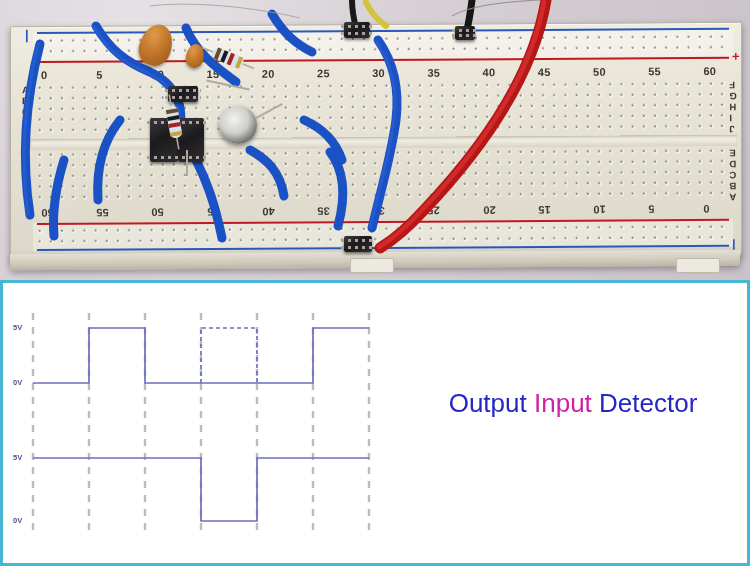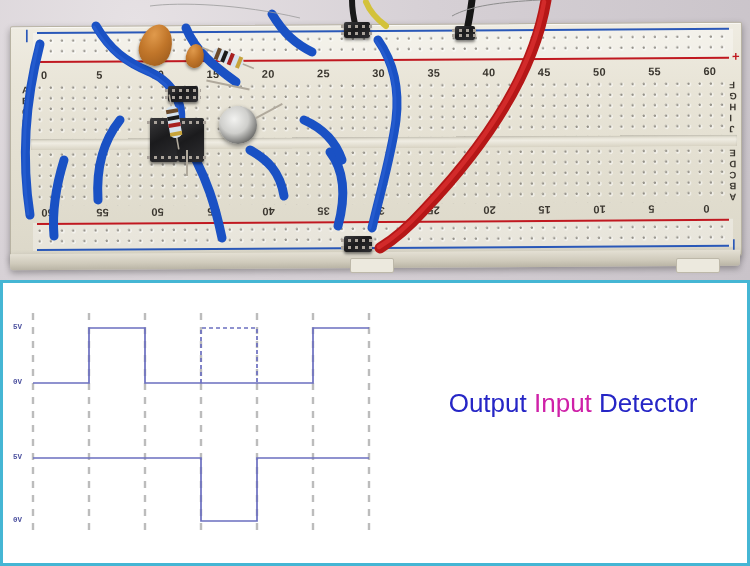--- a/index.html
+++ b/index.html
@@ -79,21 +79,21 @@
   #chart{position:absolute;left:0;top:280px;width:750px;height:286px;
          background:#ffffff;border:3px solid #45b6d4;box-sizing:border-box;}
   #chart-inner{position:relative;width:100%;height:100%;}
 
   .wv-title{position:absolute;font-family:"DejaVu Sans Mono","Liberation Mono",monospace;
        font-weight:700;font-size:23px;letter-spacing:1px;}
   #title-input{color:#9c1b1b;left:0;width:380px;text-align:center;top:5px;}
   #title-output{color:#a02ba8;left:0;width:380px;text-align:center;top:242px;}
 
   .axlabel{position:absolute;font-size:7.5px;font-weight:700;color:#4a4f9e;
-       font-family:Liberation Mono, monospace;}
+       font-family:Liberation Sans, sans-serif;}
 
   #plot{position:absolute;left:0;top:0;width:390px;height:286px;}
   #plot svg{display:block;}
 
   #headline{position:absolute;left:392px;top:104px;width:356px;text-align:center;
        font-family:"Liberation Sans",sans-serif;font-size:26px;line-height:1.28;}
   #headline .w-blue{color:#2626c6;}
   #headline .w-mag{color:#cf21a8;}
 </style>
 </head>

